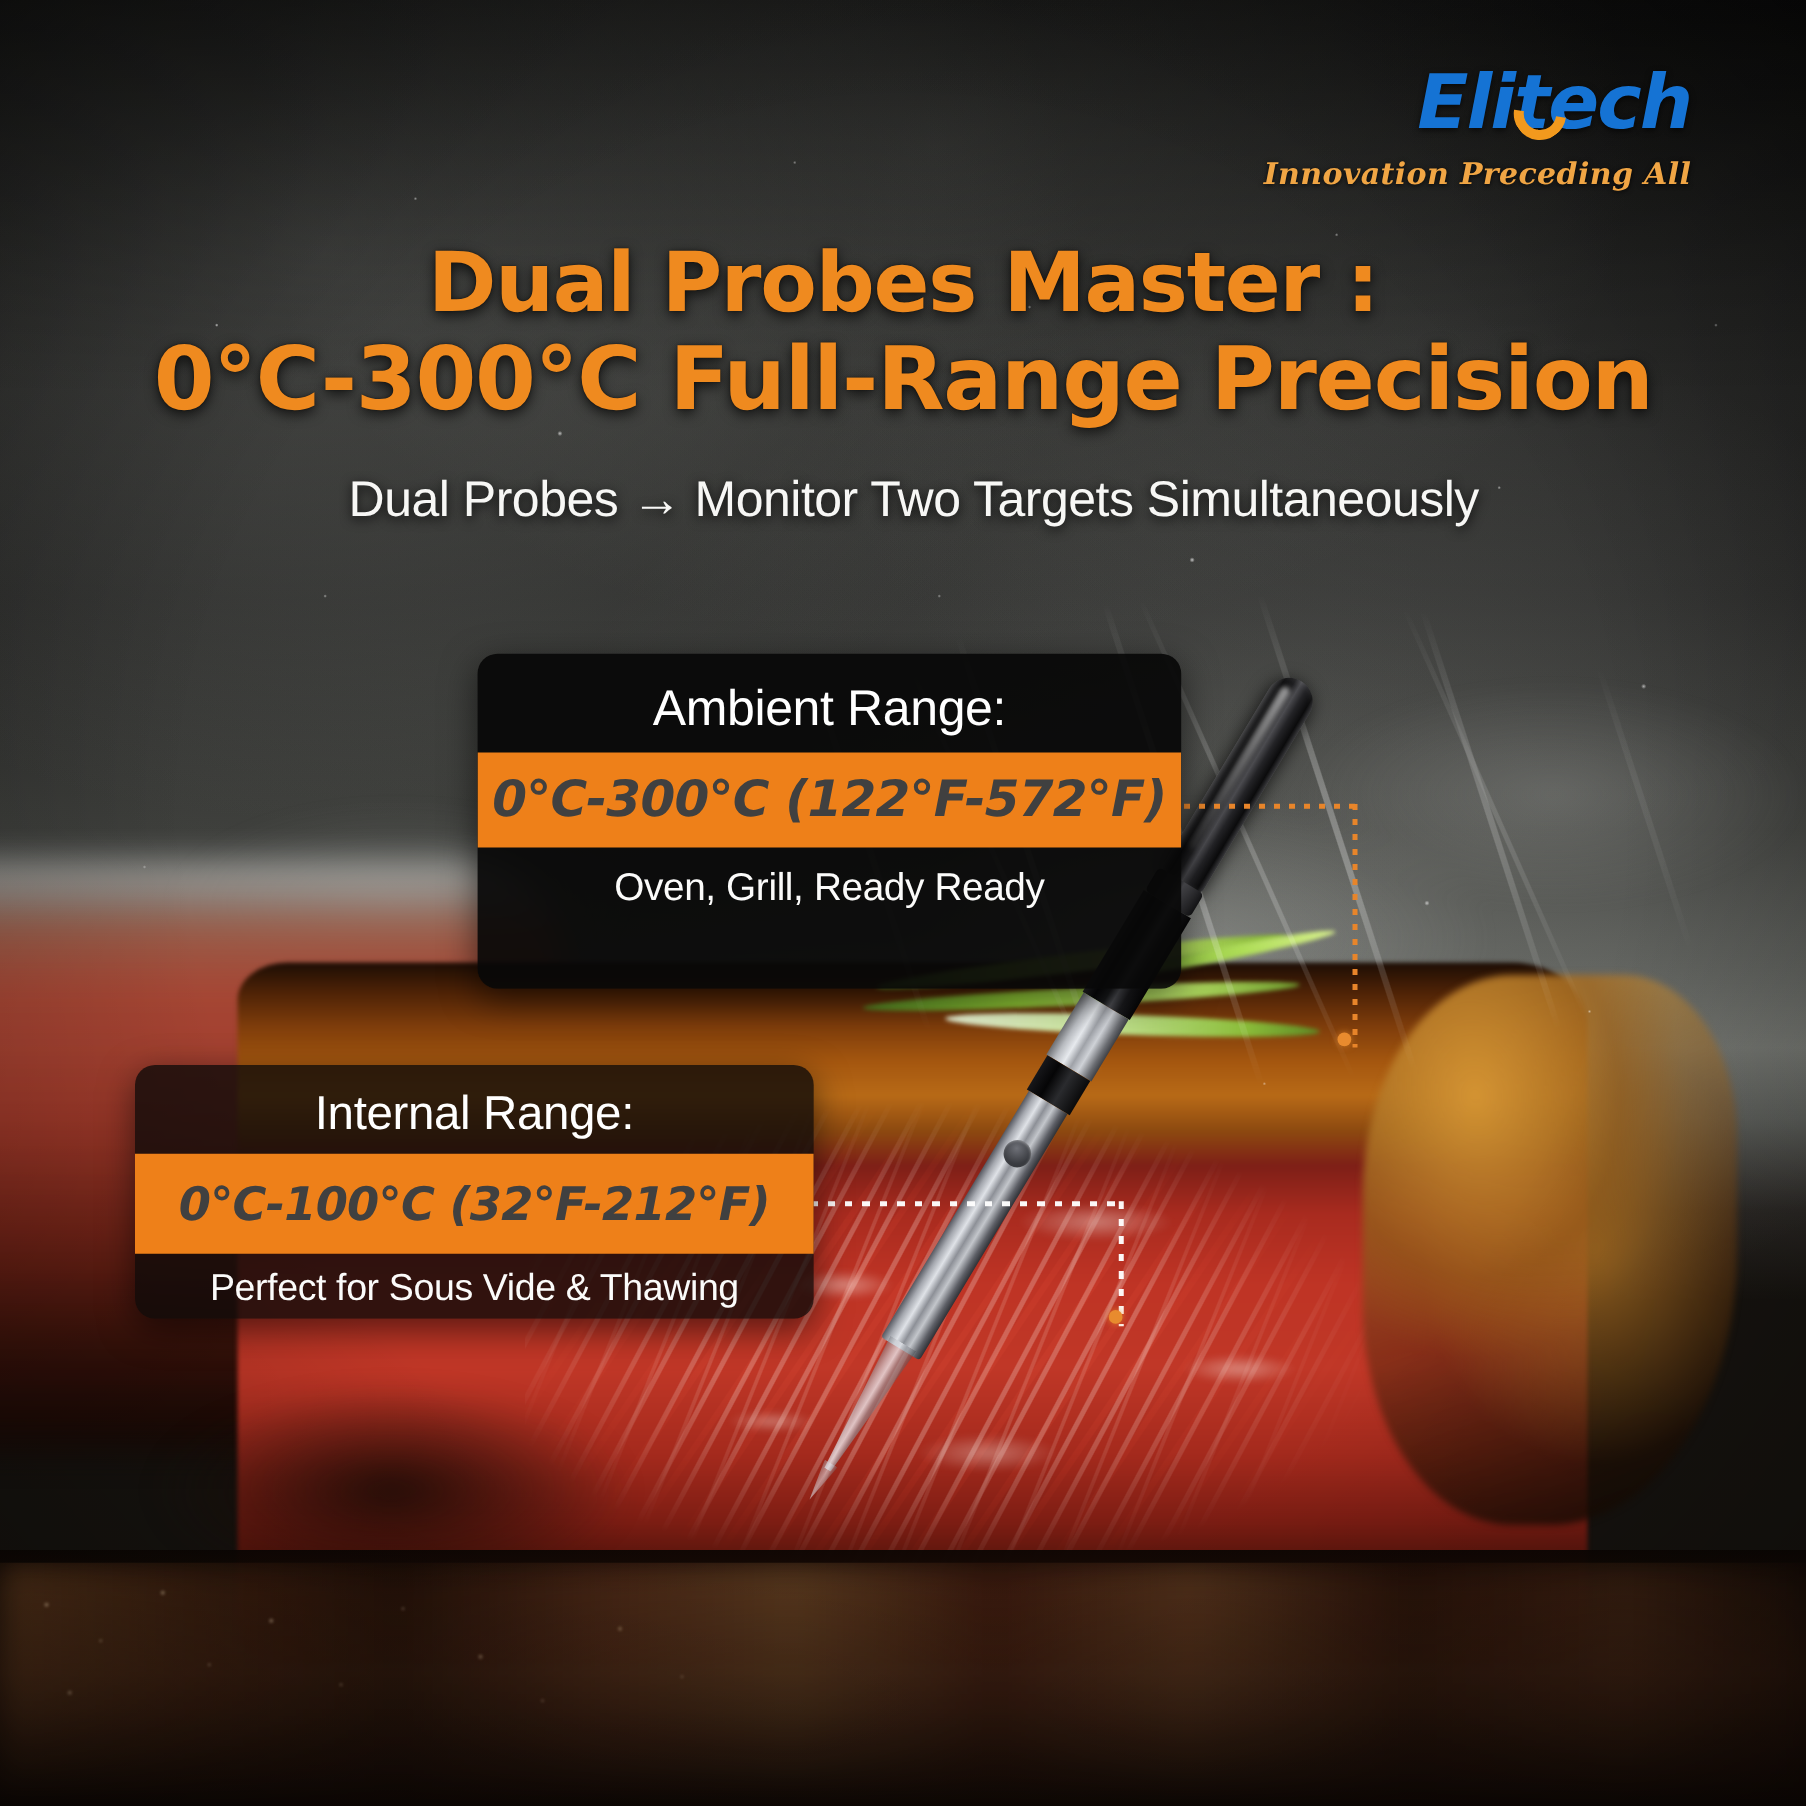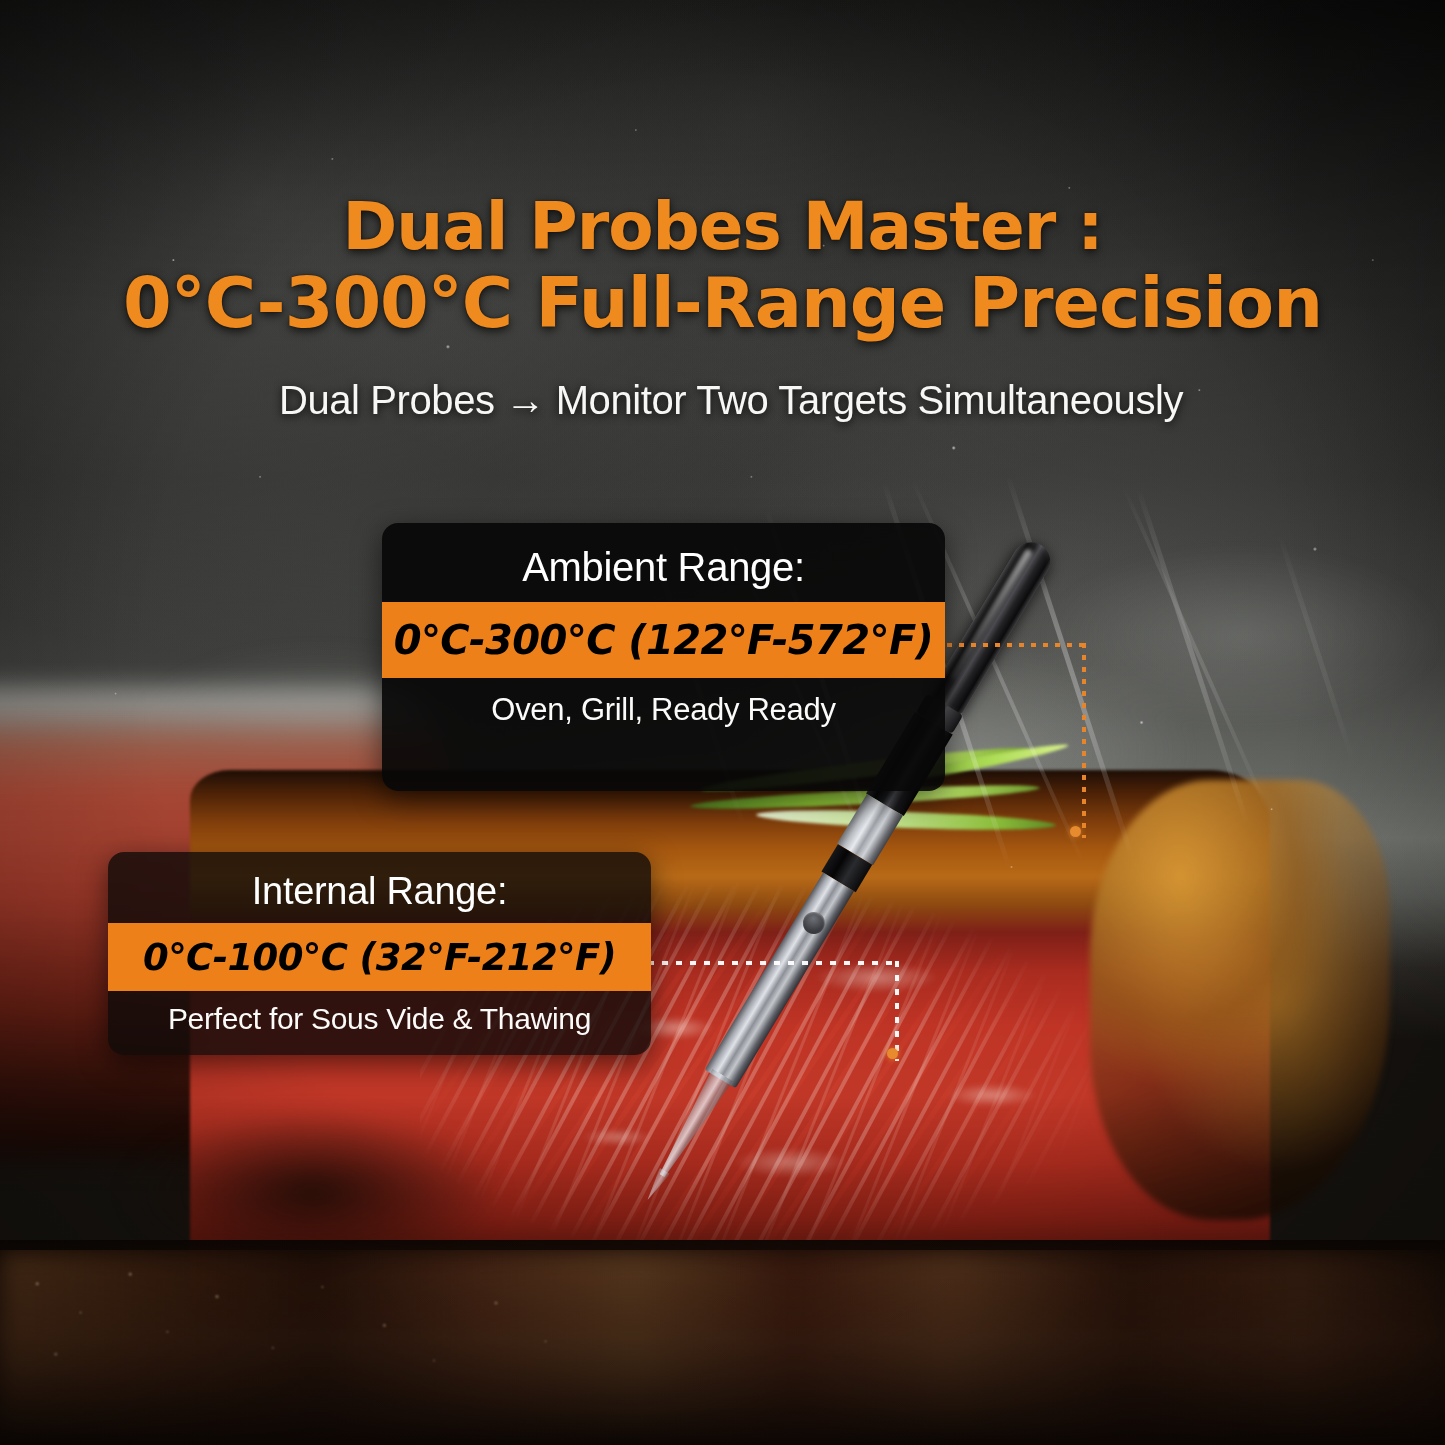--- a/index.html
+++ b/index.html
@@ -310,21 +310,21 @@
     font-weight:400;
     color:#ffffff;
     letter-spacing:-.3px;
   }
   .card-bar {
     background:#ee8019;
     display:flex; align-items:center; justify-content:center;
     font-family:"DejaVu Sans", sans-serif;
     font-weight:700;
     font-style:italic;
-    color:#000000;
+    color:#404040;
     letter-spacing:-.6px;
     white-space:nowrap;
   }
   .card-note {
     text-align:center;
     font-family:"Liberation Sans", sans-serif;
     font-weight:400;
     color:#fbfbfa;
     letter-spacing:-.3px;
   }
@@ -337,21 +337,21 @@
   #card-ambient .card-title { font-size:40px; padding-top:22px; }
   #card-ambient .card-bar { height:76px; margin-top:12px; font-size:40px; }
   #card-ambient .card-note { font-size:31px; padding-top:14px; }
 
   
   #card-internal {
     left:108px; top:852px; width:543px; height:203px;
     background:rgba(14,10,9,.80);
   }
   #card-internal .card-title { font-size:38px; padding-top:18px; }
-  #card-internal .card-bar { height:68px; margin-top:10px; font-size:37px; }
+  #card-internal .card-bar { height:80px; margin-top:10px; font-size:37px; }
   #card-internal .card-note { font-size:30px; padding-top:11px; }
 
   
   .leader { position:absolute; }
   .leader-h-orange {
     left:947px; top:643px; width:140px; height:4px;
     background:repeating-linear-gradient(90deg,#e8852a 0 5px, transparent 5px 12px);
   }
   .leader-v-orange {
     left:1082px; top:643px; width:4px; height:195px;
@@ -486,20 +486,27 @@
   <div class="leader leader-h-orange"></div>
   <div class="leader leader-v-orange"></div>
   <div class="leader leader-dot-orange"></div>
 
   <div class="leader leader-h-white"></div>
   <div class="leader leader-v-white"></div>
   <div class="leader leader-dot-white"></div>
 
   <div class="vignette"></div>
 
+  <div class="logo">
+    <div class="logo-word">
+      <span class="logo-swoosh"></span>
+      <span>Elitech</span>
+    </div>
+    <div class="logo-tag">Innovation Preceding All</div>
+  </div>
 
   <div class="headline">
     <span class="l1">Dual Probes Master :</span>
     <span class="l2">0°C-300°C Full-Range Precision</span>
   </div>
 
   <div class="subhead">Dual Probes → Monitor Two Targets Simultaneously</div>
 
   <div class="card" id="card-ambient">
     <div class="card-title">Ambient Range:</div>

